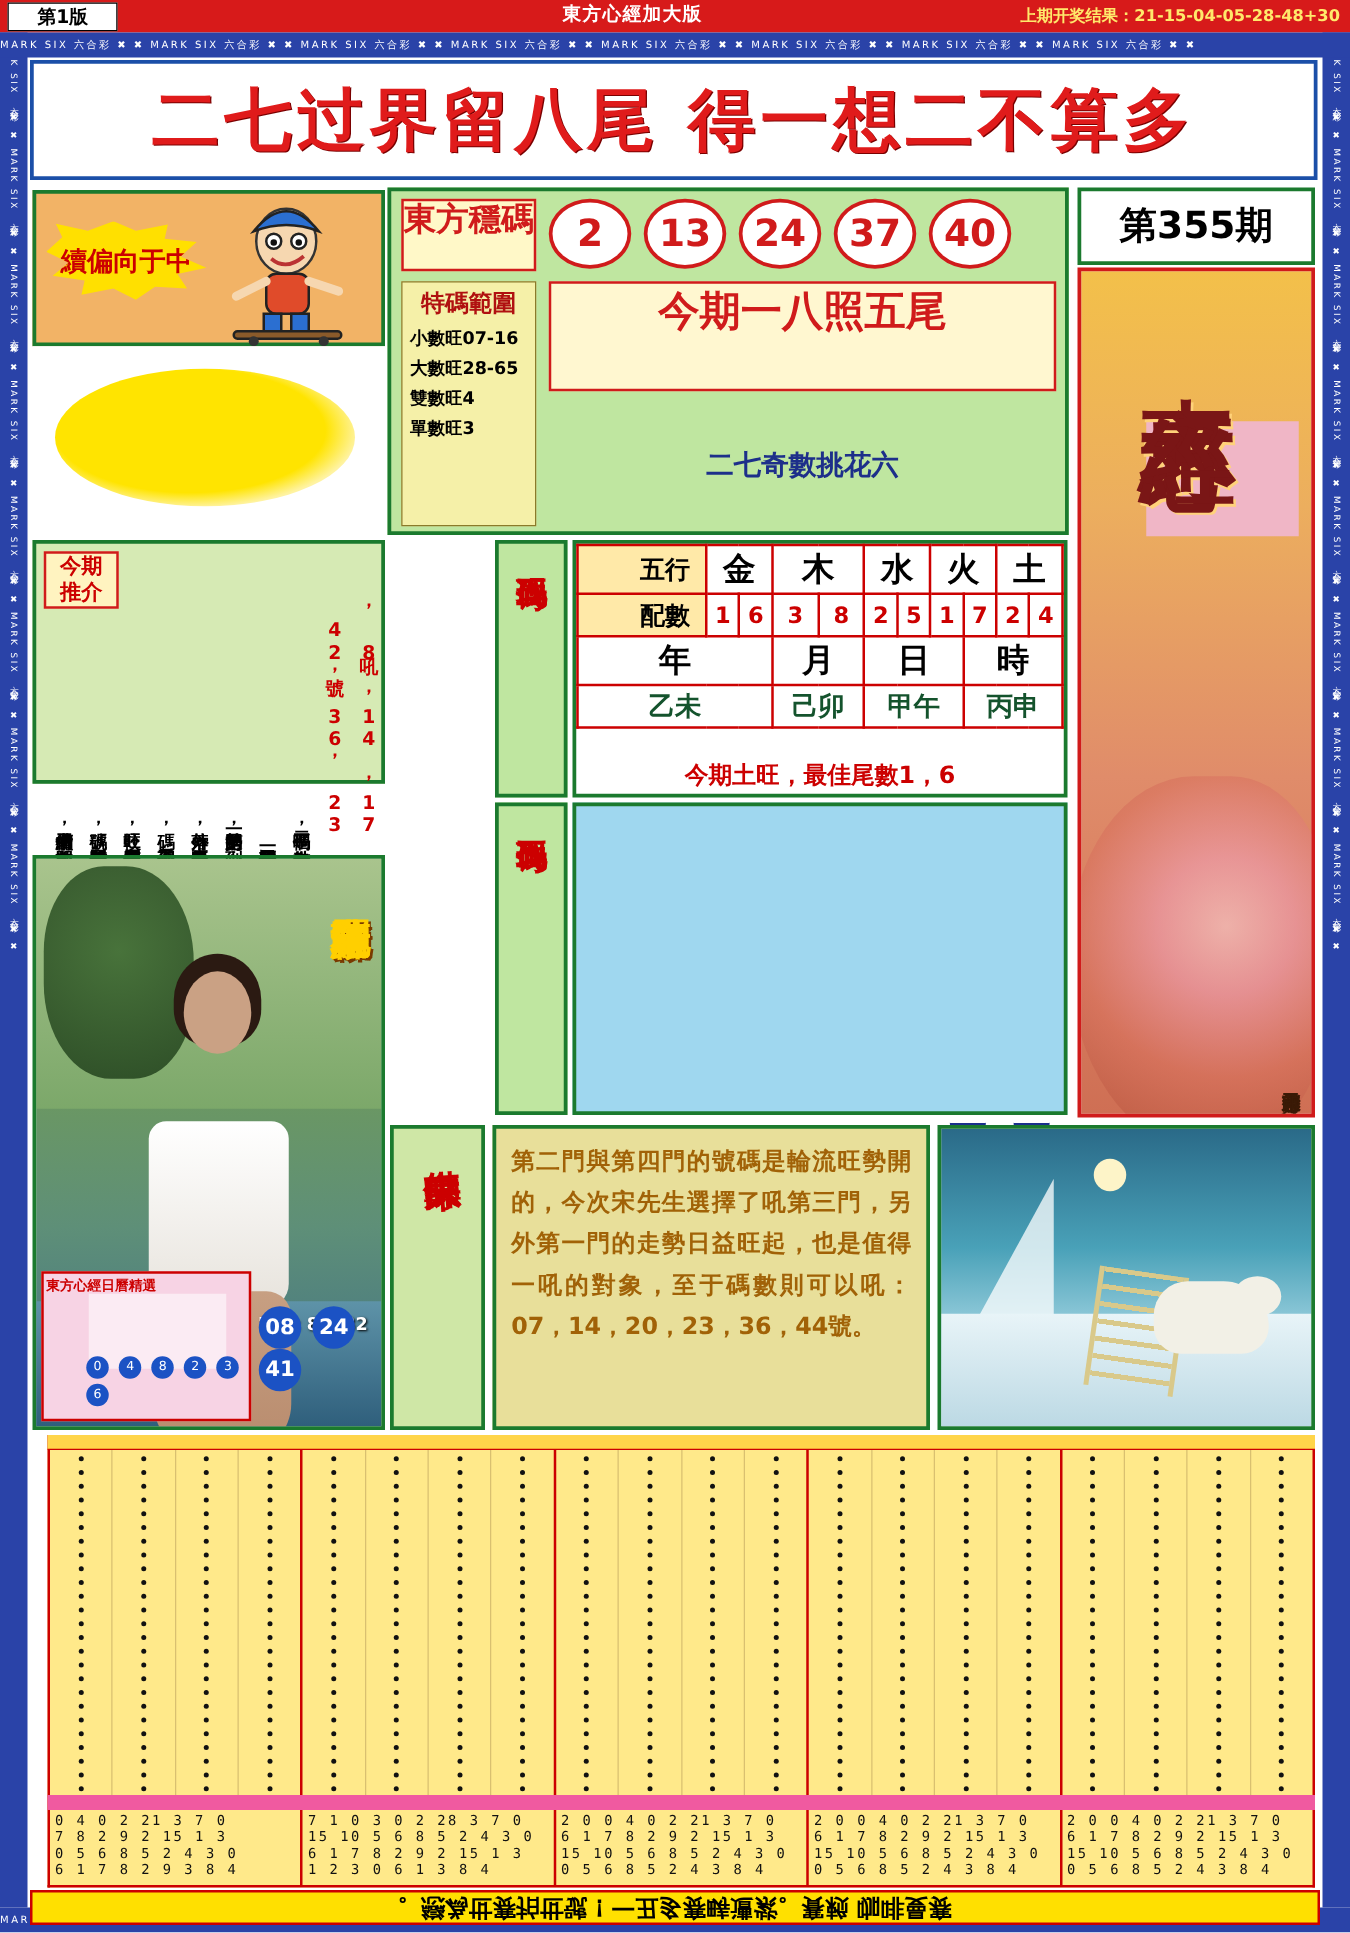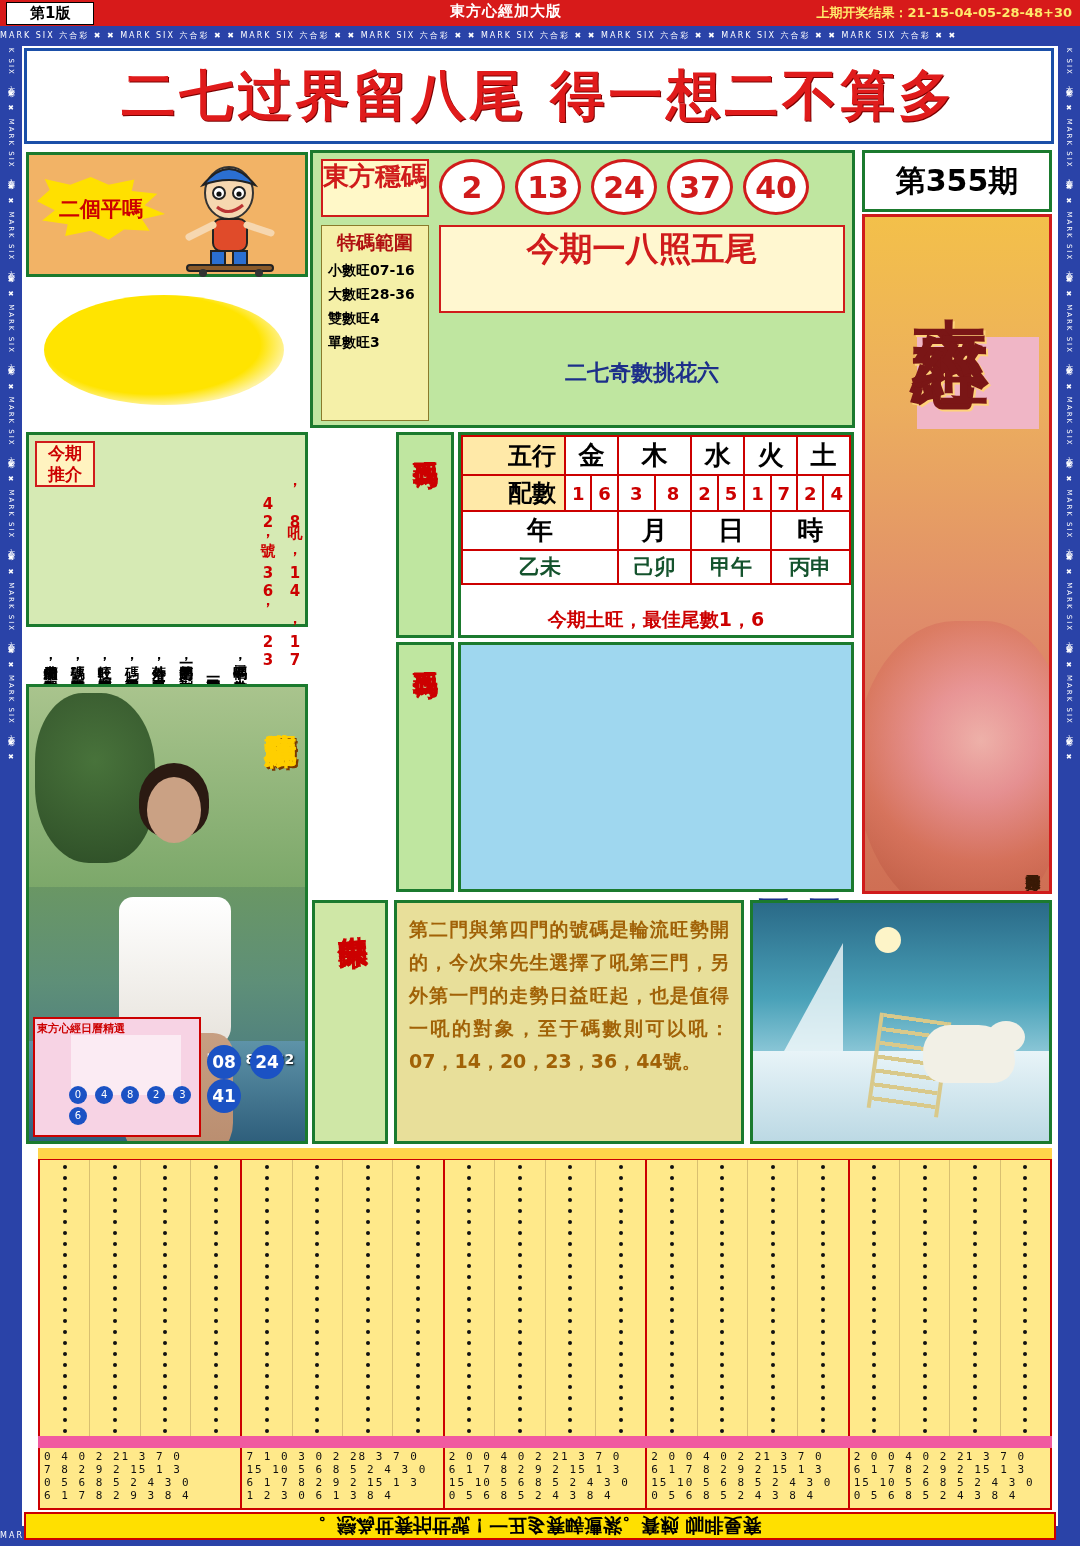--- a/index.html
+++ b/index.html
@@ -188,21 +188,21 @@
   }
   .wxbox{
     position:absolute;left:458px;top:432px;width:396px;height:206px;
     border:3px solid #1b7a2e;background:#ffffff;box-sizing:border-box;
   }
   table.wx{border-collapse:collapse;width:100%;}
   table.wx td{
     border:2px solid #c00;text-align:center;font-weight:bold;color:#14532d;
     font-size:21px;height:30px;
   }
-  table.wx td.lbl{background:#ffe9a8;color:#000;font-size:24px;width:62px;padding-left:38px;}
+  table.wx td.lbl{background:#ffe9a8;color:#000;font-size:20px;width:62px;padding-left:38px;}
   table.wx td.big{font-size:26px;color:#000;}
   table.wx td.num{font-size:18px;color:#c00;}
   .wxnote{
     position:absolute;left:0;bottom:2px;width:100%;text-align:center;
     font-size:19px;font-weight:bold;color:#c00;
   }
 
   
   .wuju2{
     position:absolute;left:396px;top:642px;width:58px;height:250px;
@@ -400,21 +400,21 @@
   <div class="sidestrip right">MARK SIX 六合彩 ✖ ✖ MARK SIX 六合彩 ✖ ✖ MARK SIX 六合彩 ✖ ✖ MARK SIX 六合彩 ✖ ✖ MARK SIX 六合彩 ✖ ✖ MARK SIX 六合彩 ✖ ✖ MARK SIX 六合彩 ✖ ✖ MARK SIX 六合彩 ✖ ✖</div>
   <div class="bandstrip" style="top:26px;">MARK SIX 六合彩 ✖ ✖ MARK SIX 六合彩 ✖ ✖ MARK SIX 六合彩 ✖ ✖ MARK SIX 六合彩 ✖ ✖ MARK SIX 六合彩 ✖ ✖ MARK SIX 六合彩 ✖ ✖ MARK SIX 六合彩 ✖ ✖ MARK SIX 六合彩 ✖ ✖</div>
   <div class="bandstrip" style="top:1526px;">MARK SIX 六合彩 ✖ ✖ MARK SIX 六合彩 ✖ ✖ MARK SIX 六合彩 ✖ ✖ MARK SIX 六合彩 ✖ ✖ MARK SIX 六合彩 ✖ ✖ MARK SIX 六合彩 ✖ ✖ MARK SIX 六合彩 ✖ ✖ MARK SIX 六合彩 ✖ ✖</div>
 
   <div class="slogan">
     <span>二七过界留八尾 得一想二不算多</span>
   </div>
 
   <div class="baifa">
     <div class="starburst">
-      <b>二個平嗎</b>
+      <b>續偏向于中</b>
     </div>
     <svg class="skater" viewBox="0 0 140 118">
       <ellipse cx="70" cy="34" rx="24" ry="26" fill="#f6d7b0" stroke="#333" stroke-width="2"></ellipse>
       <path d="M44 26 Q70 -6 96 26 Q70 16 44 26Z" fill="#2b6fd1" stroke="#222" stroke-width="2"></path>
       <circle cx="60" cy="34" r="6" fill="#fff" stroke="#222" stroke-width="2"></circle>
       <circle cx="80" cy="34" r="6" fill="#fff" stroke="#222" stroke-width="2"></circle>
       <circle cx="60" cy="35" r="2.6" fill="#111"></circle>
         <circle cx="80" cy="35" r="2.6" fill="#111"></circle>
       <path d="M58 48 Q70 58 84 46" stroke="#b33" stroke-width="3" fill="none"></path>
       <rect x="54" y="60" width="34" height="32" rx="8" fill="#e04b2a" stroke="#222" stroke-width="2"></rect>
@@ -436,21 +436,21 @@
     <div class="balls">
       <div class="ball">2</div>
       <div class="ball">13</div>
       <div class="ball">24</div>
       <div class="ball">37</div>
       <div class="ball">40</div>
     </div>
     <div class="temafanwei">
       <div class="t">特碼範圍</div>
       <div class="r">小數旺07-16</div>
-      <div class="r">大數旺28-36</div>
+      <div class="r">大數旺28-65</div>
       <div class="r">雙數旺4</div>
       <div class="r">單數旺3</div>
     </div>
     <div class="redpoem">
       <div>今期一八照五尾</div>
     </div>
     <div class="subpoem">二七奇數挑花六</div>
   </div>
 
   <div class="qi">第355期</div>

